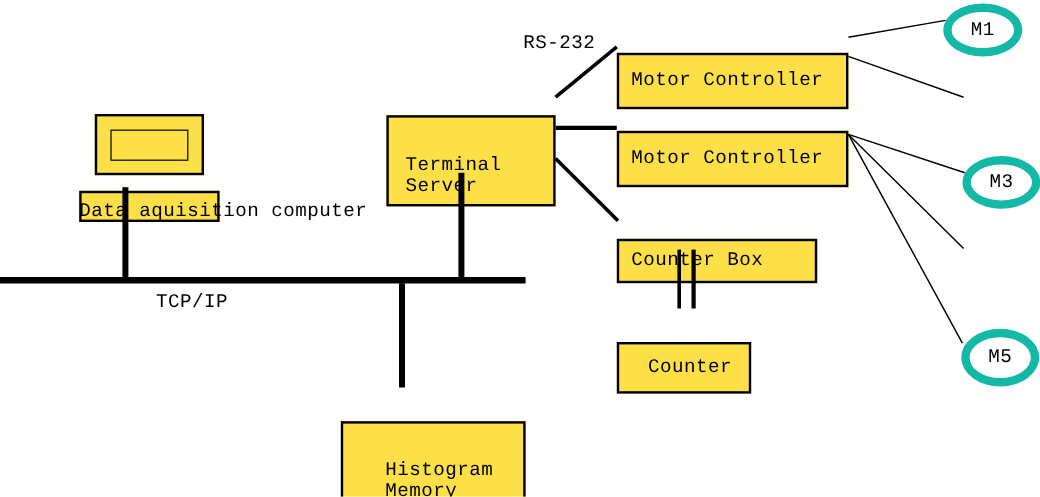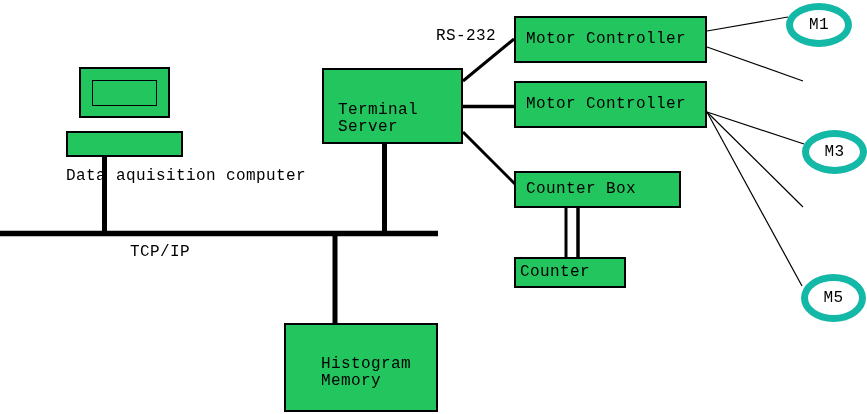--- a/index.html
+++ b/index.html
@@ -15,23 +15,24 @@
     overflow: hidden;
     font-family: "Liberation Mono", "DejaVu Sans Mono", monospace;
     font-size: 16px;
     letter-spacing: 0.4px;
     color: #000000;
   }
   .box {
     position: absolute;
     box-sizing: border-box;
     border: 2px solid #000000;
-    background: #22c55e;
+    background: #fde047;
     line-height: 17px;
     white-space: pre-line;
+    margin-top: 28px;
   }
   .box.vcenter {
     display: flex;
     align-items: center;
   }
   .ellipse {
     position: absolute;
     box-sizing: border-box;
     border: 7px solid #14b8a6;
     border-radius: 50%;
@@ -75,21 +76,21 @@
   </div>
 
   <div class="box vcenter" style="left:514px; top:81px; width:193px; height:47px; padding-left:10px;">
     <span>Motor Controller</span>
   </div>
 
   <div class="box vcenter" style="left:514px; top:171px; width:167px; height:37px; padding-left:10px;">
     <span>Counter Box</span>
   </div>
 
-  <div class="box vcenter" style="left:514px; top:257px; width:112px; height:31px; padding-left:4px;">
+  <div class="box vcenter" style="left:514px; top:257px; width:112px; height:43px; padding-left:24px;">
     <span>Counter</span>
   </div>
 
   <div class="box" style="left:284px; top:323px; width:154px; height:89px; padding:14px 0 16px 35px;">
     <span>Histogram
 Memory</span>
   </div>
 
   <div class="freelabel" style="left:130px; top:244px;">TCP/IP</div>
 

